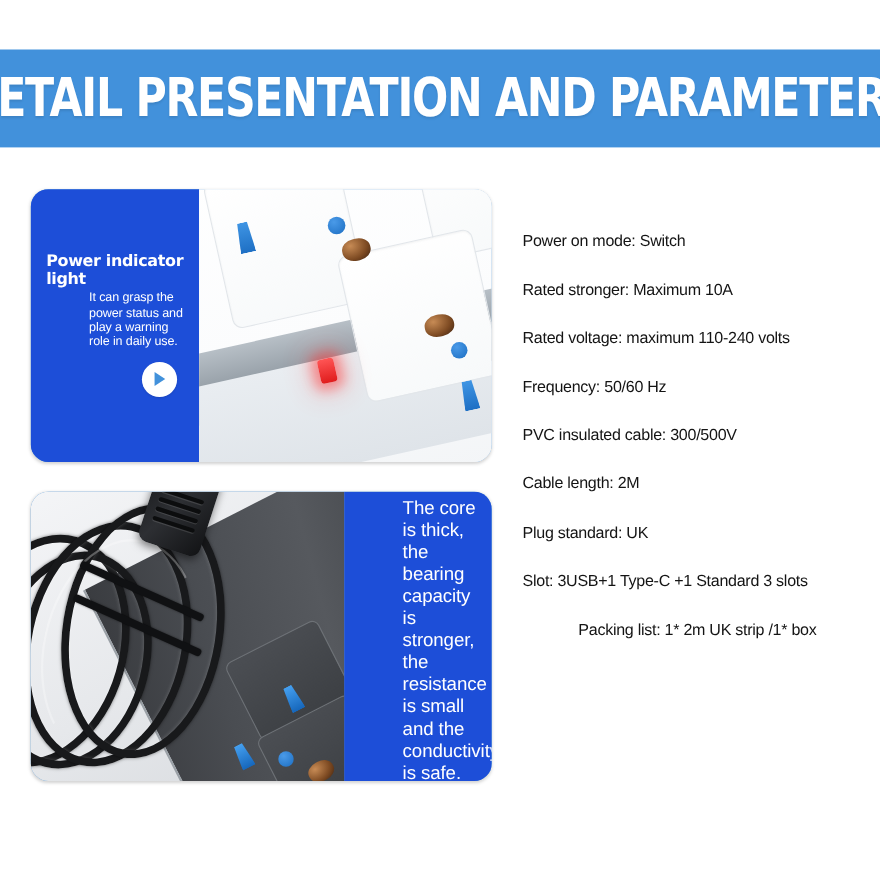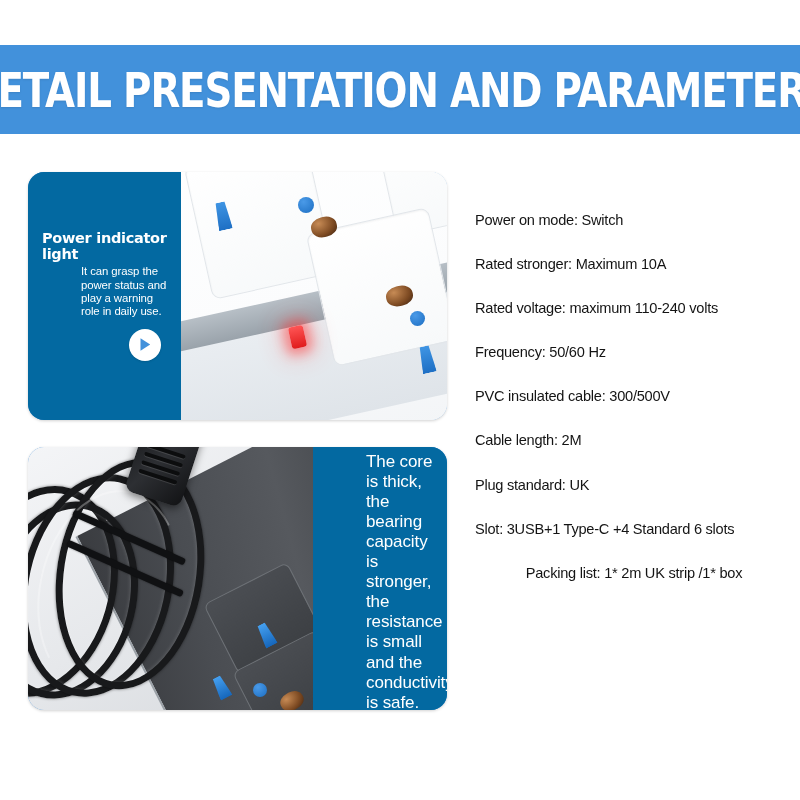--- a/index.html
+++ b/index.html
@@ -33,21 +33,21 @@
     border-radius:16px;
     overflow:hidden;
     background:#4291db;
     box-shadow:0 1px 3px rgba(0,0,0,0.18);
     display:flex;
   }
   #card-power{ left:28px; top:172px; width:419px; height:248px; }
   #card-core { left:28px; top:447px; width:419px; height:263px; }
 
   .panel{
-    background:#0369a1;
+    background:#1d4ed8;
     position:relative;
     padding:0 14px;
     display:flex; flex-direction:column; justify-content:center;
     flex:0 0 auto;
   }
   #card-power .panel{ width:153px; }
   #card-core  .panel{ width:134px; }
 
   .panel-title{
     color:#ffffff;
@@ -276,15 +276,15 @@
 </div>
 
 <div class="spec-list">
   <div class="spec-item">Power on mode: Switch</div>
   <div class="spec-item">Rated stronger: Maximum 10A</div>
   <div class="spec-item">Rated voltage: maximum 110-240 volts</div>
   <div class="spec-item">Frequency: 50/60 Hz</div>
   <div class="spec-item">PVC insulated cable: 300/500V</div>
   <div class="spec-item">Cable length: 2M</div>
   <div class="spec-item">Plug standard: UK</div>
-  <div class="spec-item">Slot: 3USB+1 Type-C +4 Standard 6 slots</div>
+  <div class="spec-item">Slot: 3USB+1 Type-C +1 Standard 3 slots</div>
   <div class="spec-item">Packing list: 1* 2m UK strip /1* box</div>
 </div>
 
 </body></html>

